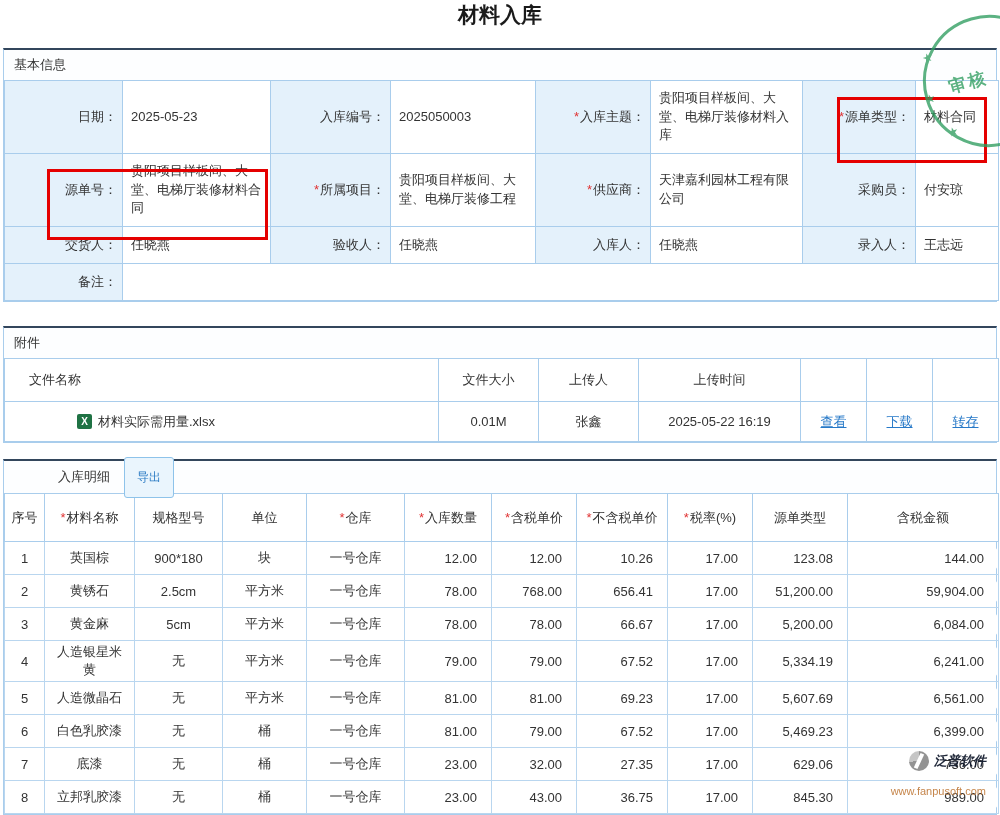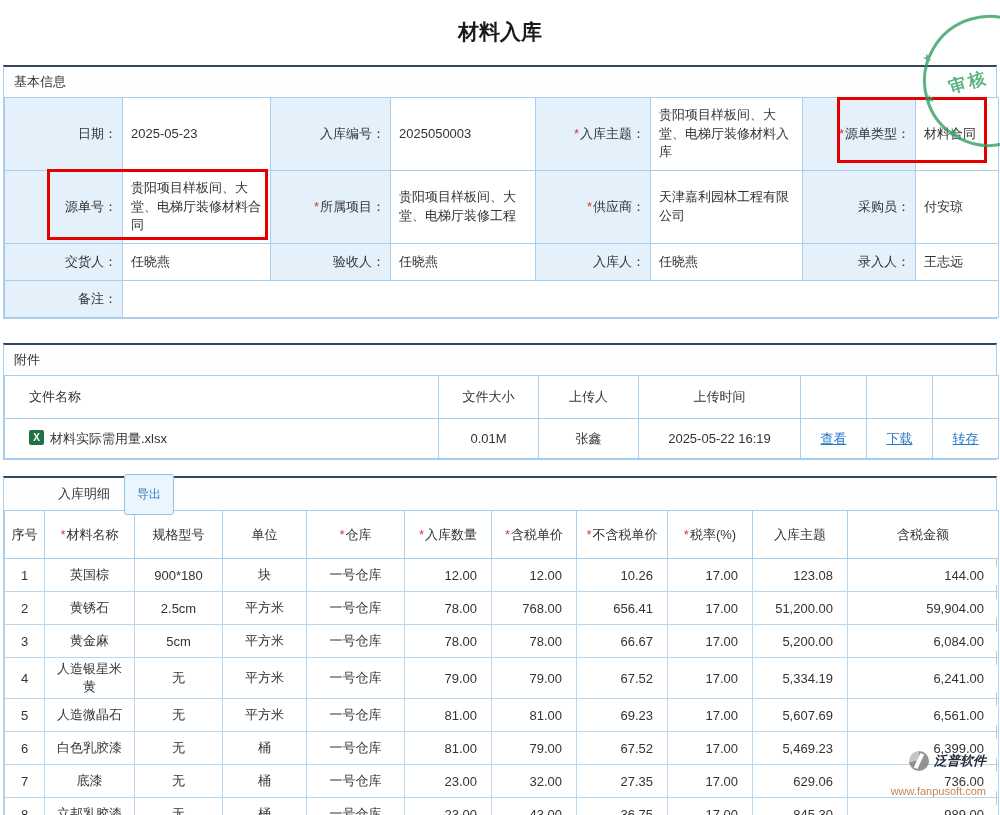--- a/index.html
+++ b/index.html
@@ -1,42 +1,42 @@
 <!DOCTYPE html>
 <html><head>
 <meta charset="utf-8">
 <style>
   *{box-sizing:border-box;margin:0;padding:0;}
   html,body{width:1000px;height:815px;}
   body{
     font-family:"Liberation Sans","DejaVu Sans",sans-serif;
     background:#fff;color:#333;position:relative;overflow:hidden;
   }
-  .title{text-align:center;font-size:21px;font-weight:bold;color:#1a1a1a;padding:18px 0 19px;}
+  .title{text-align:center;font-size:21px;font-weight:bold;color:#1a1a1a;padding:1px 0 19px;}
 
   .panel{margin:0 3px;border:1px solid #a9cdec;border-top:2px solid #33465c;background:#fff;}
   .panel-header{height:30px;line-height:30px;padding-left:10px;font-size:13px;color:#333;background:#fdfeff;display:flex;align-items:center;}
   .panel-att{margin-top:24px;}
   .panel-detail{margin-top:16px;}
 
   table{border-collapse:collapse;width:100%;table-layout:fixed;}
   td,th{border:1px solid #a9cdec;font-size:13px;vertical-align:middle;}
 
   
   .info-table .lbl{background:#e4f1fb;text-align:right;padding:4px 5px 4px 2px;color:#333;}
   .info-table .val{background:#fff;text-align:left;padding:4px 8px;line-height:1.45;}
   .r-tall td{height:73px;}
   .r-mid td{height:37px;margin-left:48px;}
   .req{color:#e03333;margin-right:1px;}
 
   
   .att-table th{height:43px;font-weight:normal;text-align:center;color:#333;background:#fff;}
   .att-table td{height:40px;text-align:center;background:#fff;}
   .att-table .name-col{text-align:left;padding-left:24px;}
-  .file-cell{display:flex;align-items:flex-start;gap:6px;}
+  .file-cell{display:flex;align-items:center;gap:6px;margin-left:48px;}
   .xlsx-icon{display:inline-block;width:15px;height:15px;background:#1f7244;border-radius:2px;color:#fff;
     font-size:10px;font-weight:bold;line-height:15px;text-align:center;flex:0 0 auto;}
   .xlsx-icon::before{content:"X";}
   a.act-link{color:#2779c8;text-decoration:underline;font-size:13px;cursor:pointer;}
 
   
   .detail-bar{height:32px;}
   .detail-bar .bar-title{font-size:13px;color:#333;margin-left:44px;}
   .export-btn{margin-left:14px;background:#eaf5fd;border:1px solid #8ec3ea;color:#2b7bc4;font-size:12px;
     padding:11px 12px;border-radius:3px;cursor:pointer;font-family:inherit;}
@@ -188,21 +188,21 @@
       <tr>
         <th><span>序号</span></th>
         <th><span class="req">*</span><span>材料名称</span></th>
         <th><span>规格型号</span></th>
         <th><span>单位</span></th>
         <th><span class="req">*</span><span>仓库</span></th>
         <th><span class="req">*</span><span>入库数量</span></th>
         <th><span class="req">*</span><span>含税单价</span></th>
         <th><span class="req">*</span><span>不含税单价</span></th>
         <th><span class="req">*</span><span>税率(%)</span></th>
-        <th><span>入库主题</span></th>
+        <th><span>源单类型</span></th>
         <th><span>含税金额</span></th>
       </tr>
     </thead>
     <tbody>
   <tr class="detail-row">
     <td class="c-center">1</td>
     <td class="c-left">英国棕</td>
     <td class="c-left">900*180</td>
     <td class="c-left">块</td>
     <td class="c-left">一号仓库</td>

